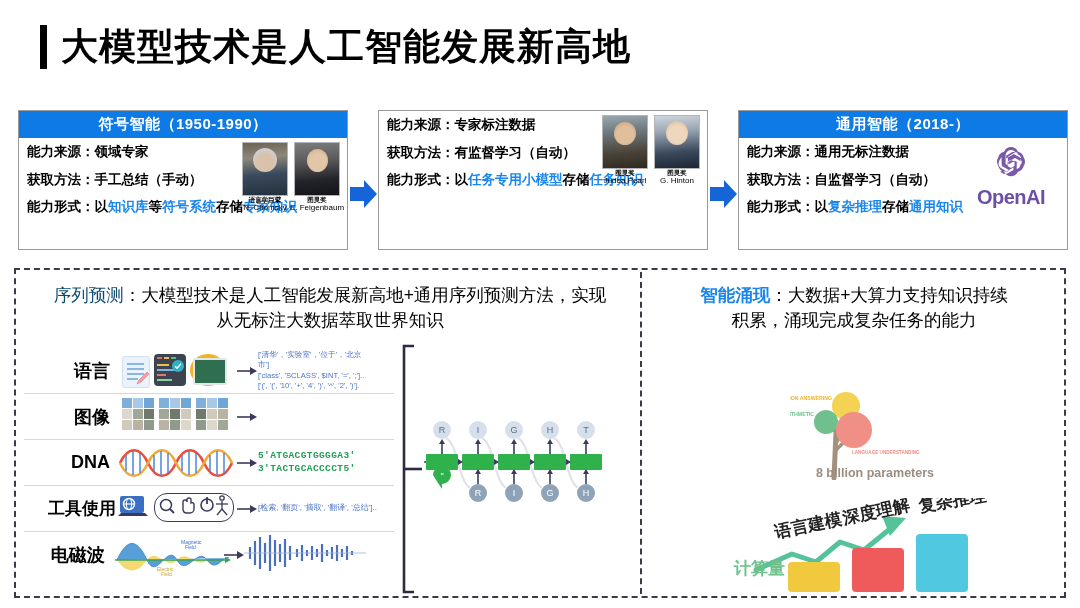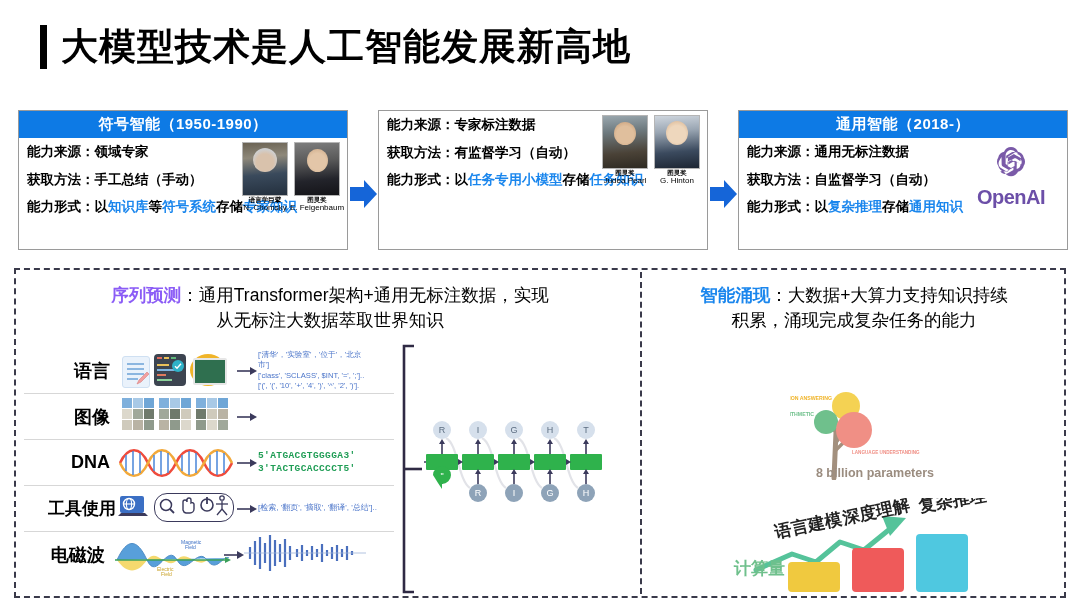--- a/index.html
+++ b/index.html
@@ -55,21 +55,21 @@
 
   
   #bottom-wrap{position:absolute;left:14px;top:268px;width:1052px;height:330px;
     border:2px dashed #3a3a4a;box-sizing:border-box;background:#fff;}
   #bottom-divider{position:absolute;left:640px;top:272px;height:322px;
     border-left:2px dashed #3a3a4a;}
 
   
   #seq-caption{position:absolute;left:22px;top:283px;width:616px;text-align:center;
     font-size:17.5px;line-height:1.45;font-weight:normal;}
-  #seq-caption .key{color:#8b5cf6;font-weight:bold;}
+  #seq-caption .key{color:#0c4a6e;font-weight:normal;}
   
   #emg-caption{position:absolute;left:652px;top:283px;width:404px;text-align:center;
     font-size:17.5px;line-height:1.45;}
   #emg-caption .key{color:#1a86ed;font-weight:bold;}
 
   
   #modalities{position:absolute;left:24px;top:348px;width:370px;}
   .mrow{display:flex;align-items:center;height:45px;border-bottom:1px solid #d7d7d7;}
   .mrow:last-child{border-bottom:none;}
   .mlabel{width:86px;font-size:18px;font-weight:bold;text-align:right;padding-right:8px;white-space:nowrap;}
@@ -206,21 +206,21 @@
       </svg>
       <div id="openai-word">OpenAI</div>
     </div>
   </div>
 </div>
 
 <div id="bottom-wrap"></div>
 <div id="bottom-divider"></div>
 
 <div id="seq-caption">
-  <span class="key">序列预测</span><span>：</span><span>通用Transformer架构+通用无标注数据，实现</span><br>
+  <span class="key">序列预测</span><span>：</span><span>大模型技术是人工智能发展新高地+通用序列预测方法，实现</span><br>
   <span>从无标注大数据萃取世界知识</span>
 </div>
 
 <div id="emg-caption">
   <span class="key">智能涌现</span><span>：</span><span>大数据+大算力支持知识持续</span><br>
   <span>积累，涌现完成复杂任务的能力</span>
 </div>
 
 <div id="modalities">
 

